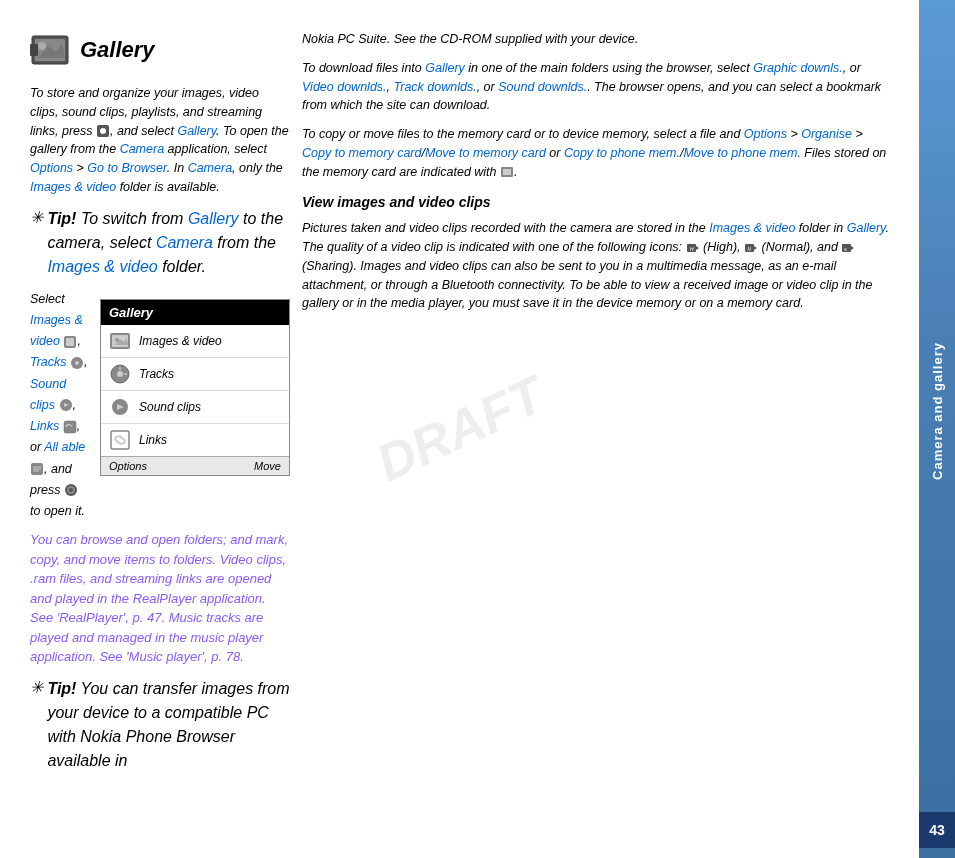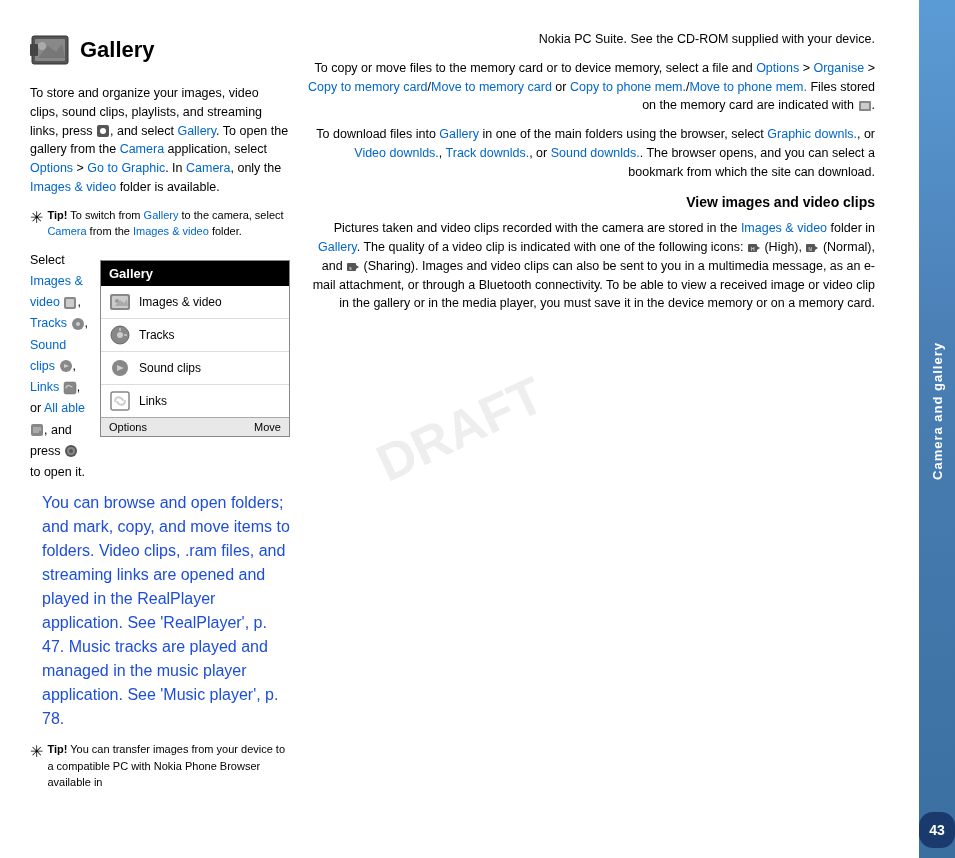--- a/index.html
+++ b/index.html
@@ -9,34 +9,34 @@
       height: 858px;
       font-family: Arial, Helvetica, sans-serif;
       font-size: 13px;
       background: #fff;
       display: flex;
       overflow: hidden;
     }
 
     .main-content {
       flex: 1;
-      padding: 30px 44px 20px 30px;
+      padding: 30px 28px 20px 30px;
       display: flex;
       gap: 12px;
       position: relative;
+      font-style: italic;
     }
 
     .left-col {
       width: 260px;
       flex-shrink: 0;
     }
 
     .right-col {
       flex: 1;
-      text-align: right;
     }
 
     .page-title-area {
       display: flex;
       align-items: center;
       margin-bottom: 14px;
     }
 
     .gallery-icon {
       width: 40px;
@@ -70,42 +70,41 @@
     }
 
     .tip-icon {
       font-size: 16px;
       margin-right: 4px;
       flex-shrink: 0;
       margin-top: 1px;
     }
 
     .tip-text {
-      font-size: 11px;
+      font-size: 16px;
       line-height: 1.5;
       color: #000;
     }
 
     .tip-text strong {
       font-weight: bold;
     }
 
     .select-list-text {
       font-size: 12.5px;
       line-height: 1.7;
       color: #000;
       margin-bottom: 8px;
     }
 
     .browse-text {
-      font-size: 16px;
+      font-size: 13px;
       line-height: 1.5;
-      color: #1d4ed8;
+      color: #8b5cf6;
       margin-bottom: 10px;
-      margin-left: 12px;
     }
 
     
     .phone-menu {
       width: 190px;
       border: 1px solid #888;
       background: #fff;
       margin: 10px 0 10px 10px;
       float: right;
       font-size: 12px;
@@ -190,21 +189,20 @@
       font-size: 14px;
       font-weight: bold;
       width: 36px;
       height: 36px;
       display: flex;
       align-items: center;
       justify-content: center;
       position: absolute;
       bottom: 0;
       right: 0;
-      border-radius: 14px;
     }
 
     .watermark {
       position: absolute;
       top: 50%;
       left: 50%;
       transform: translate(-50%, -50%) rotate(-25deg);
       font-size: 52px;
       color: rgba(200, 200, 200, 0.3);
       font-weight: bold;
@@ -243,21 +241,21 @@
     </div>
 
     <p class="body-text">
       To store and organize your images, video clips, sound clips, playlists, and streaming links, press
       <svg class="small-icon-inline" viewBox="0 0 14 14">
           <rect x="1" y="1" width="12" height="12" rx="2" fill="#555"></rect>
           <circle cx="7" cy="7" r="3" fill="#fff"></circle>
         </svg>,
       and select <span class="link-text">Gallery</span>.
       To open the gallery from the <span class="link-text">Camera</span> application, select
-      <span class="link-text">Options</span> &gt; <span class="link-text">Go to Graphic</span>. In <span class="link-text">Camera</span>, only the <span class="link-text">Images &amp; video</span> folder is available.
+      <span class="link-text">Options</span> &gt; <span class="link-text">Go to Browser</span>. In <span class="link-text">Camera</span>, only the <span class="link-text">Images &amp; video</span> folder is available.
     </p>
 
     <div class="tip-box">
       <span class="tip-icon">✳</span>
       <span class="tip-text">
         <strong>Tip!</strong> To switch from
         <span class="link-text">Gallery</span> to the camera,
         select <span class="link-text">Camera</span> from the
         <span class="link-text">Images &amp; video</span> folder.
       </span>
@@ -369,40 +367,40 @@
 
   </div>
 
   <div class="right-col">
 
     <p class="body-text">
       Nokia PC Suite. See the CD-ROM supplied with your device.
     </p>
 
     <p class="body-text">
+      To download files into <span class="link-text">Gallery</span> in one of the main folders using the browser, select
+      <span class="link-text">Graphic downls.</span>, or
+      <span class="link-text">Video downlds.</span>,
+      <span class="link-text">Track downlds.</span>, or
+      <span class="link-text">Sound downlds.</span>. The browser opens, and you can select a bookmark from which the site can download.
+    </p>
+
+    <p class="body-text">
       To copy or move files to the memory card or to device memory, select a file and
       <span class="link-text">Options</span> &gt;
       <span class="link-text">Organise</span> &gt;
       <span class="link-text">Copy to memory card</span>/<span class="link-text">Move to memory card</span>
       or <span class="link-text">Copy to phone mem.</span>/<span class="link-text">Move to phone mem.</span>
       Files stored on the memory card are indicated with
       <svg class="small-icon-inline" viewBox="0 0 14 14">
           <rect x="1" y="2" width="12" height="10" rx="1" fill="#888"></rect>
           <rect x="3" y="4" width="8" height="6" rx="0.5" fill="#ccc"></rect>
         </svg>.
     </p>
 
-    <p class="body-text">
-      To download files into <span class="link-text">Gallery</span> in one of the main folders using the browser, select
-      <span class="link-text">Graphic downls.</span>, or
-      <span class="link-text">Video downlds.</span>,
-      <span class="link-text">Track downlds.</span>, or
-      <span class="link-text">Sound downlds.</span>. The browser opens, and you can select a bookmark from which the site can download.
-    </p>
-
     <h2 class="section-heading">View images and video clips</h2>
 
     <p class="body-text">
       Pictures taken and video clips recorded with the camera are stored in the
       <span class="link-text">Images &amp; video</span> folder in
       <span class="link-text">Gallery</span>. The quality of a video clip is indicated with one of the following icons:
       <svg class="small-icon-inline" viewBox="0 0 14 14">
           <rect x="1" y="3" width="9" height="8" rx="1" fill="#555"></rect>
           <polygon points="10,5 13,7 10,9" fill="#555"></polygon>
           <text x="4" y="10" font-size="5" fill="#fff">H</text>

